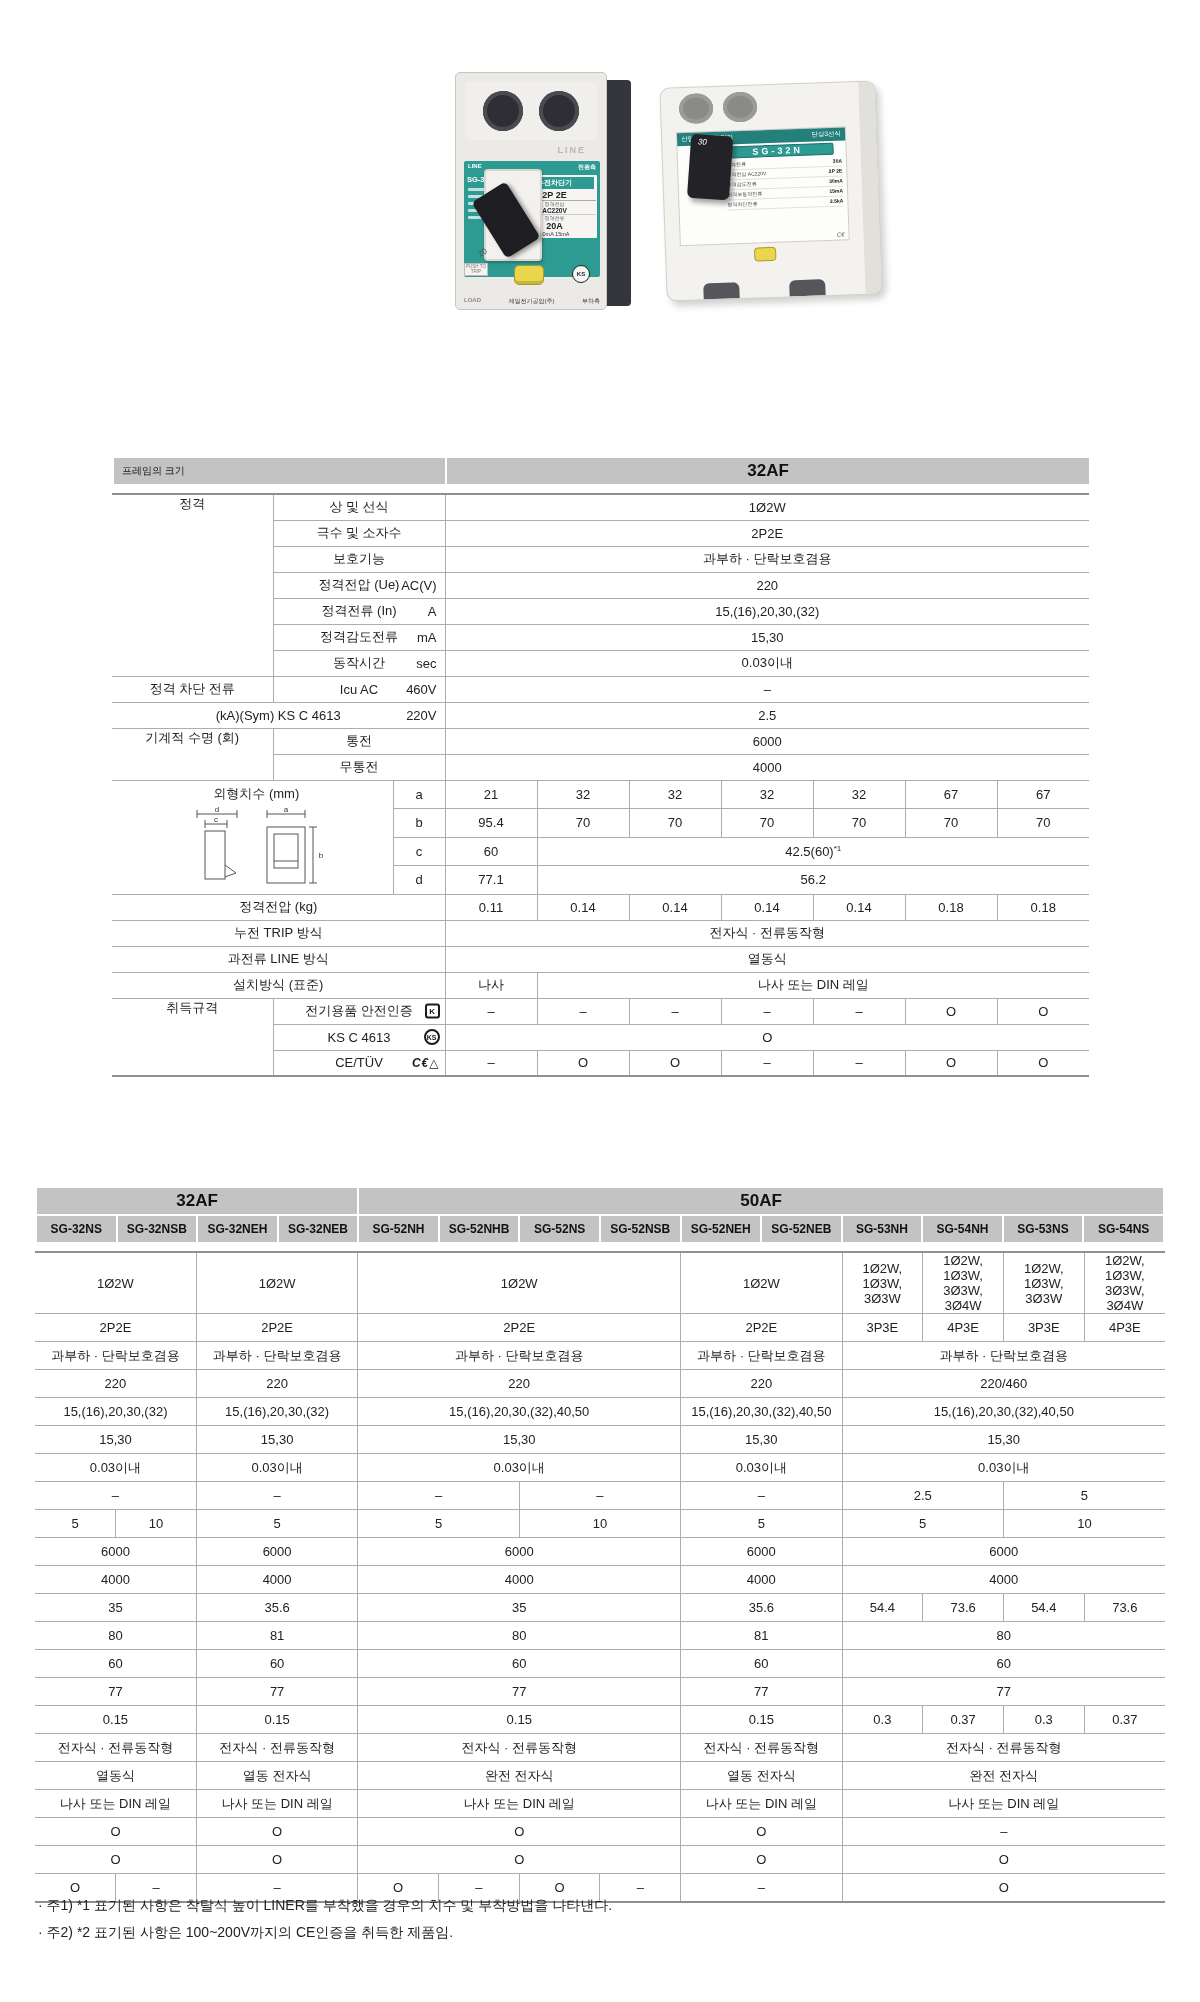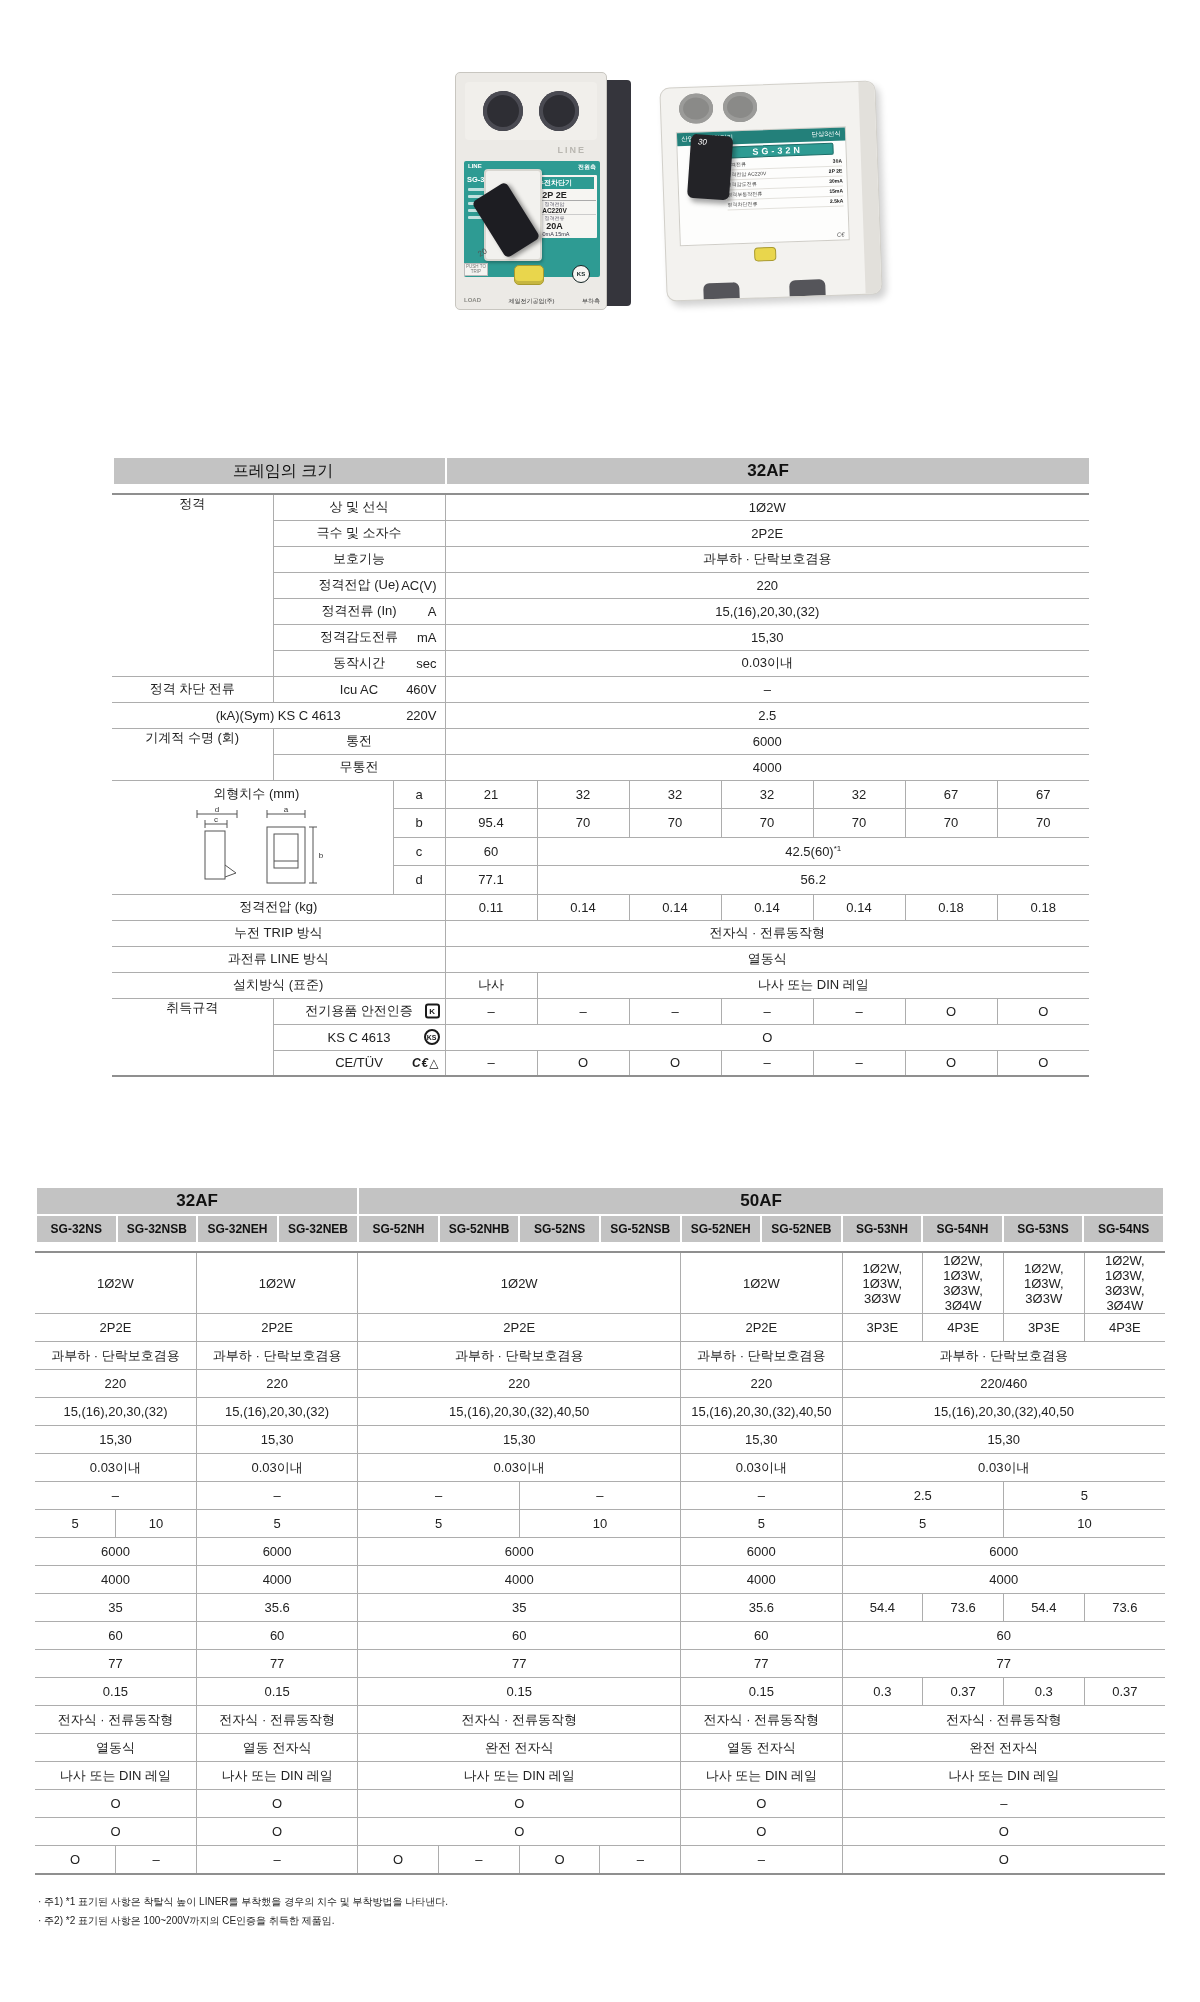--- a/index.html
+++ b/index.html
@@ -13,21 +13,21 @@
     font-size:29px;font-weight:bold;padding:10px 20px;letter-spacing:1px;}
 
   
   .t1-wrap{position:absolute;left:112px;top:456px;width:977px;}
   .t2-wrap{position:absolute;left:35px;top:1186px;width:1130px;}
   table.spec{border-collapse:collapse;table-layout:fixed;width:100%;}
   table.hdr{margin-bottom:7px;}
   table.hdr td{background:var(--hdrbg);border:2px solid #fff;text-align:center;color:#111;
     font-size:12px;font-weight:bold;height:28px;overflow:hidden;white-space:nowrap;}
   table.hdr td.hbig{font-size:17px;}
-  table.hdr td.hl{text-align:center;padding-left:8px;font-weight:normal;font-size:16px;}
+  table.hdr td.hl{text-align:left;padding-left:8px;font-weight:normal;font-size:10px;}
   table.body{border-top:2px solid #8f8f8f;border-bottom:2px solid #8f8f8f;}
   table.body td{border:1px solid #adadad;text-align:center;font-size:13px;color:#222;
     position:relative;padding:0 2px;overflow:hidden;}
   table.body td:first-child{border-left:none;}
   table.body td:last-child{border-right:none;}
   .t1b tr{height:26px;} .t2b tr{height:28px;}
   td.lbl{text-align:left;padding-left:8px;}
   td.ru{text-align:right;padding-right:14px;}
   td.vtop{vertical-align:top;padding-top:5px;}
   td.tiny{font-size:8px;padding:0 1px;border-radius:13px;}
@@ -37,21 +37,21 @@
   .mark{position:absolute;right:5px;top:50%;transform:translateY(-50%);
     display:inline-flex;align-items:center;justify-content:center;font-weight:bold;color:#1a1a1a;}
   .kc-mark-icon{width:15px;height:15px;border:2px solid #1a1a1a;border-radius:3px;font-size:8px;}
   .ks-mark-icon{width:16px;height:16px;border:2px solid #1a1a1a;border-radius:50%;font-size:7px;}
   .ce-mark-icon{font-size:12px;font-style:italic;letter-spacing:1px;}
   td.dimcell{vertical-align:top;text-align:left;}
   .dimlab{padding:4px 0 0 8px;font-size:13px;}
   .dimsvg{margin:2px 0 0 12px;}
 
   
-  .footnotes{position:absolute;left:38px;top:1892px;font-size:10px;color:#222;line-height:1.9;}
+  .footnotes{position:absolute;left:38px;top:1892px;font-size:14px;color:#222;line-height:1.9;}
 
   
   .product{position:absolute;}
   .product-left{left:455px;top:72px;width:178px;height:242px;}
   .lb-side{position:absolute;left:150px;top:8px;width:26px;height:226px;background:#35353c;border-radius:0 4px 4px 0;}
   .lb-body{position:absolute;left:0;top:0;width:152px;height:238px;background:#eceae6;border:1px solid #c8c6c0;border-radius:5px;}
   .lb-top{position:absolute;left:9px;top:9px;width:132px;height:58px;background:#f1efeb;border-radius:4px;
     display:flex;gap:16px;justify-content:center;align-items:center;}
   .lb-hole{width:40px;height:40px;background:#2e2e34;border-radius:50%;box-shadow:inset 0 0 0 4px #4a4a52;}
   .lb-linetext{position:absolute;top:72px;right:20px;color:#b9b7b1;font-size:9px;font-weight:bold;letter-spacing:2px;}
@@ -522,20 +522,27 @@
             <td colspan="2">35</td>
             <td colspan="2">35.6</td>
             <td colspan="4">35</td>
             <td colspan="2">35.6</td>
             <td>54.4</td>
             <td>73.6</td>
             <td>54.4</td>
             <td>73.6</td>
           </tr>
           <tr>
+            <td colspan="2">80</td>
+            <td colspan="2">81</td>
+            <td colspan="4">80</td>
+            <td colspan="2">81</td>
+            <td colspan="4">80</td>
+          </tr>
+          <tr>
             <td colspan="2">60</td>
             <td colspan="2">60</td>
             <td colspan="4">60</td>
             <td colspan="2">60</td>
             <td colspan="4">60</td>
           </tr>
           <tr>
             <td colspan="2">77</td>
             <td colspan="2">77</td>
             <td colspan="4">77</td>

